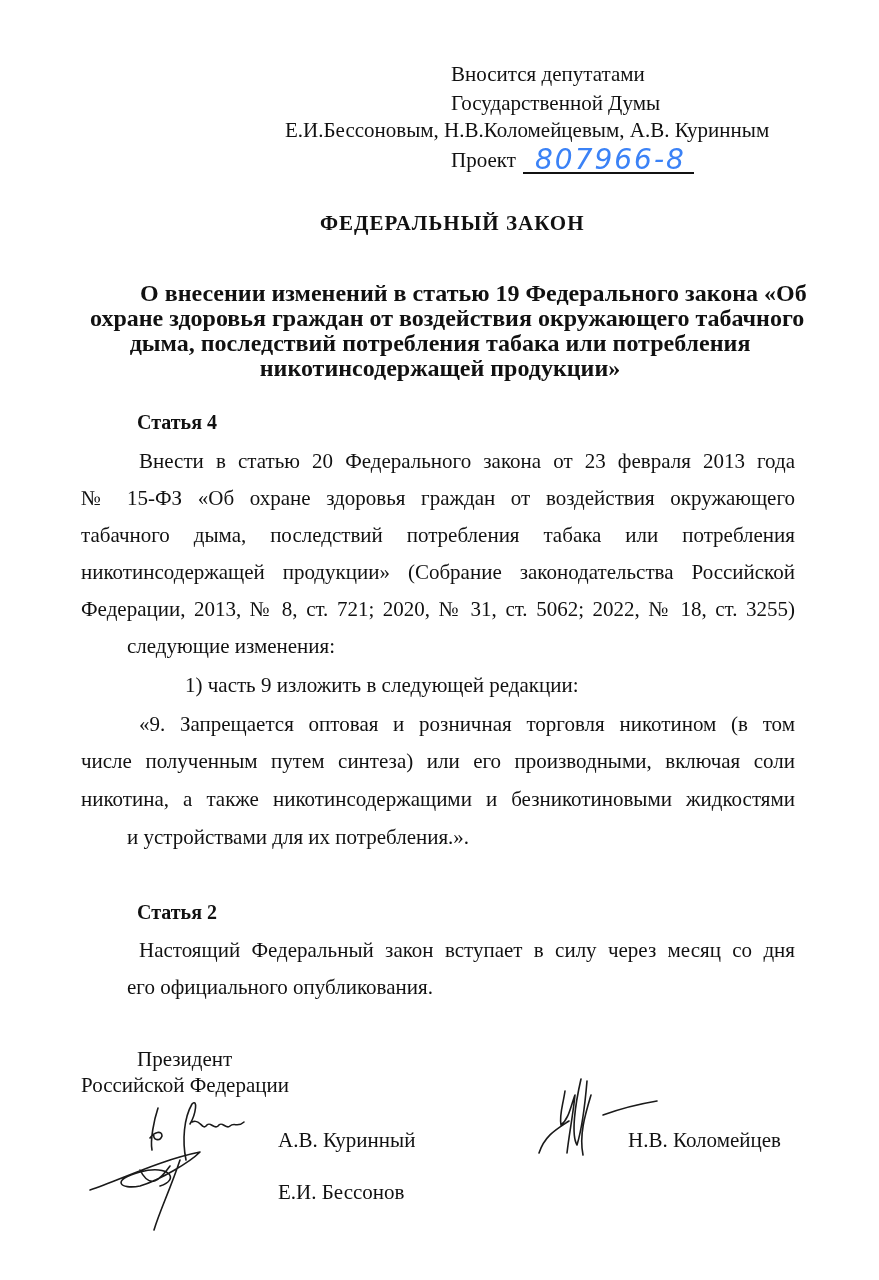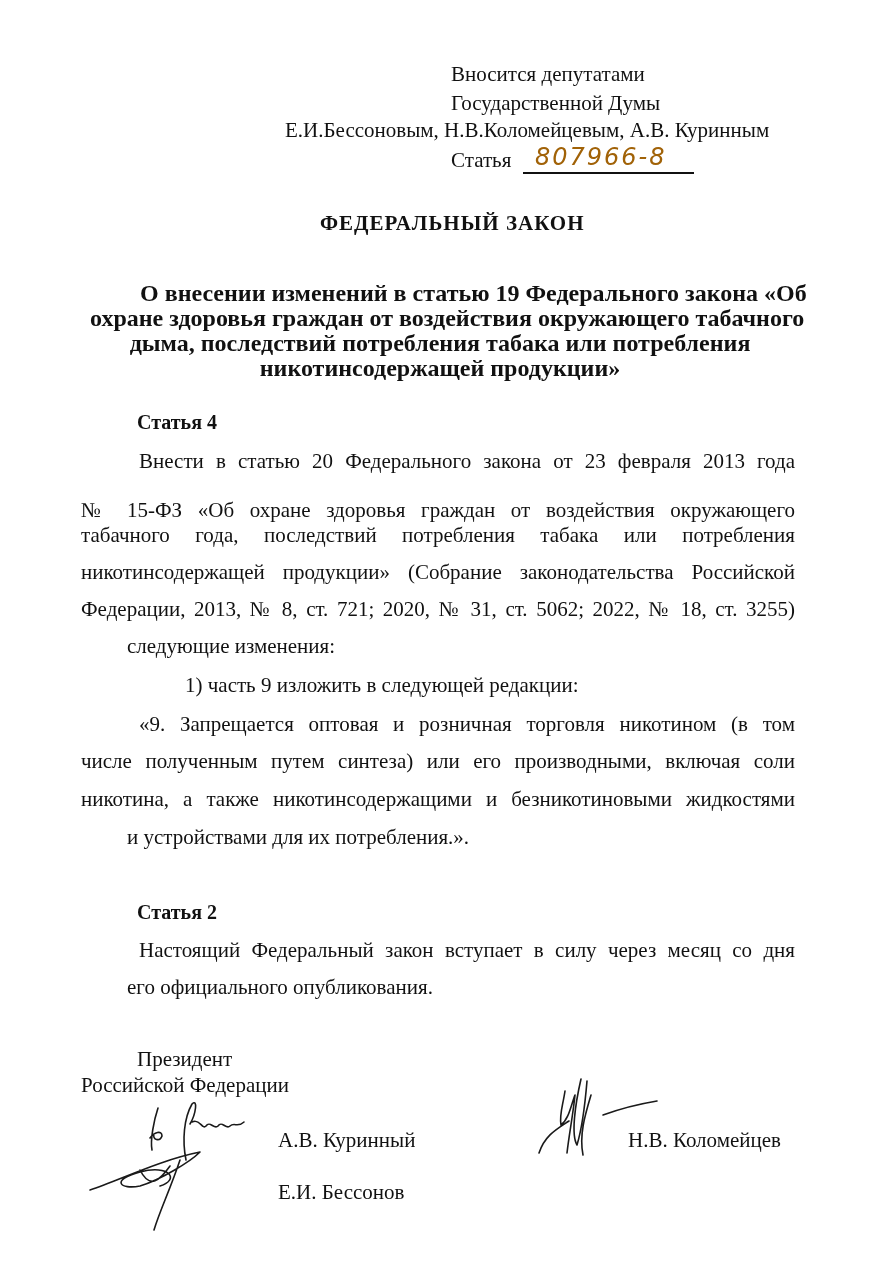--- a/index.html
+++ b/index.html
@@ -1,56 +1,56 @@
 <!DOCTYPE html>
 <html><head>
   <meta charset="utf-8">
   <style>
     html, body { margin: 0; padding: 0; background: #ffffff; }
     body { width: 879px; height: 1280px; position: relative; overflow: hidden;
            font-family: "Liberation Serif", "DejaVu Serif", serif; color: #111; }
     .abs { position: absolute; white-space: nowrap; }
     .intro { font-size: 21px; line-height: 29px; text-align: right; }
     .project-line { font-size: 21px; }
-    .handwritten { font-family: "DejaVu Sans", sans-serif; font-style: italic; font-size: 24px;
-                   letter-spacing: 2px; color: #a16207; }
+    .handwritten { font-family: "DejaVu Sans", sans-serif; font-style: italic; font-size: 28px;
+                   letter-spacing: 2px; color: #3b82f6; }
     .underline { position: absolute; height: 2px; background: #111; }
     .law-title { font-weight: bold; font-size: 21px; letter-spacing: 1px; }
     .subtitle { font-weight: bold; font-size: 24px; line-height: 27px; text-align: center; }
     .art-h { font-weight: bold; font-size: 20px; }
     .body-line { font-size: 21px; text-align: justify; text-align-last: justify; width: 714px; left: 81px; }
     .body-line.last { text-align-last: left; margin-left: 46px; }
     .body-line.indent { left: 139px; width: 656px; }
     .sig-text { font-size: 21px; }
     svg.sig { position: absolute; overflow: visible; }
     svg.sig path { fill: none; stroke: #1a1a1a; stroke-width: 1.6; stroke-linecap: round; stroke-linejoin: round; }
   </style>
 </head>
 <body>
 
 <div class="abs intro" style="left:451px; top:60px;">Вносится депутатами</div>
 <div class="abs intro" style="left:451px; top:89px;">Государственной Думы</div>
 <div class="abs intro" style="left:285px; top:116px;">Е.И.Бессоновым, Н.В.Коломейцевым, А.В. Куринным</div>
 
-<div class="abs project-line" style="left:451px; top:148px;">Статья</div>
+<div class="abs project-line" style="left:451px; top:148px;">Проект</div>
 <div class="abs handwritten" style="left:535px; top:143px;">807966-8</div>
 <div class="underline" style="left:523px; top:172px; width:171px;"></div>
 
 <div class="abs law-title" style="left:320px; top:211px;">ФЕДЕРАЛЬНЫЙ ЗАКОН</div>
 
 <div class="abs subtitle" style="left:140px; top:280px; width:660px;">О внесении изменений в статью 19 Федерального закона «Об</div>
 <div class="abs subtitle" style="left:90px; top:305px; width:700px;">охране здоровья граждан от воздействия окружающего табачного</div>
 <div class="abs subtitle" style="left:90px; top:330px; width:700px;">дыма, последствий потребления табака или потребления</div>
 <div class="abs subtitle" style="left:90px; top:355px; width:700px;">никотинсодержащей продукции»</div>
 
 <div class="abs art-h" style="left:137px; top:411px;">Статья 4</div>
 
 <div class="abs body-line indent" style="top:449px;">Внести в статью 20 Федерального закона от 23 февраля 2013 года</div>
-<div class="abs body-line" style="top:486px;margin-top:12px;">№ 15-ФЗ «Об охране здоровья граждан от воздействия окружающего</div>
-<div class="abs body-line" style="top:523px;">табачного года, последствий потребления табака или потребления</div>
+<div class="abs body-line" style="top:486px;">№ 15-ФЗ «Об охране здоровья граждан от воздействия окружающего</div>
+<div class="abs body-line" style="top:523px;">табачного дыма, последствий потребления табака или потребления</div>
 <div class="abs body-line" style="top:560px;">никотинсодержащей продукции» (Собрание законодательства Российской</div>
 <div class="abs body-line" style="top:597px;">Федерации, 2013, № 8, ст. 721; 2020, № 31, ст. 5062; 2022, № 18, ст. 3255)</div>
 <div class="abs body-line last" style="top:634px;">следующие изменения:</div>
 <div class="abs body-line indent last" style="top:673px;">1) часть 9 изложить в следующей редакции:</div>
 <div class="abs body-line indent" style="top:712px;">«9. Запрещается оптовая и розничная торговля никотином (в том</div>
 <div class="abs body-line" style="top:749px;">числе полученным путем синтеза) или его производными, включая соли</div>
 <div class="abs body-line" style="top:787px;">никотина, а также никотинсодержащими и безникотиновыми жидкостями</div>
 <div class="abs body-line last" style="top:825px;">и устройствами для их потребления.».</div>
 
 <div class="abs art-h" style="left:137px; top:901px;">Статья 2</div>

